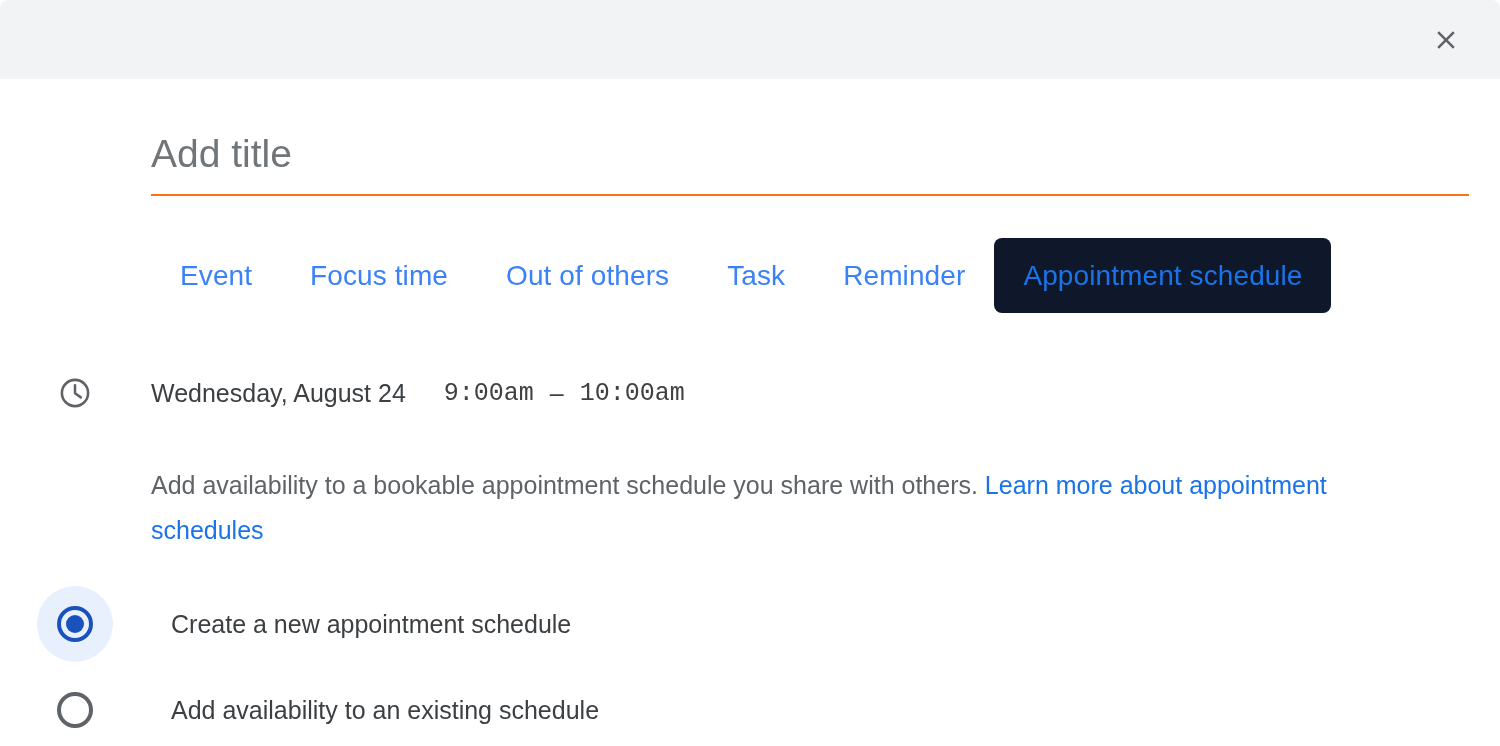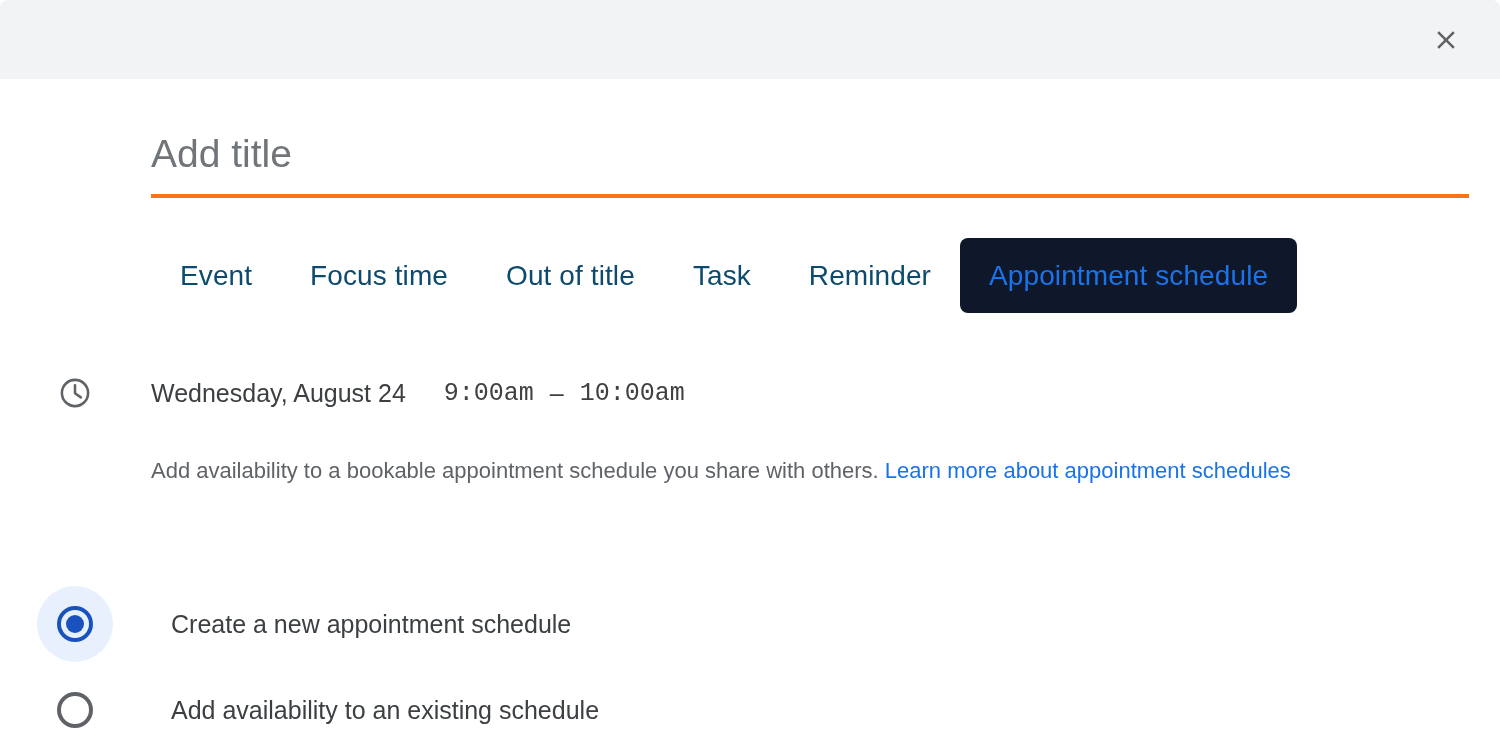--- a/index.html
+++ b/index.html
@@ -54,21 +54,21 @@
   
   .title-row {
     position: absolute;
     left: 151px;
     top: 120px;
     width: 1318px;
   }
   .title-input {
     width: 100%;
     border: none;
-    border-bottom: 4px solid #f97316;
+    border-bottom: 2px solid #f97316;
     outline: none;
     font-family: "Liberation Sans", sans-serif;
     font-size: 39px;
     line-height: 56px;
     color: #3c4043;
     padding: 6px 0 12px 0;
     background: transparent;
     box-sizing: border-box;
   }
   .title-input::placeholder {
@@ -81,21 +81,21 @@
     position: absolute;
     left: 151px;
     top: 238px;
     display: flex;
     align-items: center;
     height: 75px;
   }
   .tab {
     font-size: 28px;
     line-height: 75px;
-    color: #0c4a6e;
+    color: #3b82f6;
     padding: 0 29px;
     border-radius: 8px;
     cursor: pointer;
     white-space: nowrap;
     letter-spacing: 0.1px;
     background: transparent;
     user-select: none;
   }
   .tab.active {
     background: #0f172a;
@@ -143,23 +143,23 @@
   .time-dash {
     font-size: 25px;
     color: #3c4043;
     margin: 0 12px;
   }
 
   
   .description {
     position: absolute;
     left: 151px;
-    top: 448px;
+    top: 463px;
     width: 1290px;
-    font-size: 22px;
+    font-size: 25px;
     line-height: 45px;
     color: #5f6368;
   }
   .description .learn-more {
     color: #1a73e8;
     text-decoration: none;
     cursor: pointer;
   }
 
   
@@ -233,21 +233,21 @@
     </button>
   </div>
 
   <div class="title-row">
     <input class="title-input" type="text" placeholder="Add title" style="">
   </div>
 
   <div class="tabs">
     <div class="tab">Event</div>
     <div class="tab">Focus time</div>
-    <div class="tab">Out of title</div>
+    <div class="tab">Out of others</div>
     <div class="tab">Task</div>
     <div class="tab">Reminder</div>
     <div class="tab active">Appointment schedule</div>
   </div>
 
   <div class="datetime-row">
     <span class="clock-icon">
       <svg width="34" height="34" viewBox="0 0 24 24" aria-hidden="true">
         <circle cx="12" cy="12" r="9.25" fill="none" stroke="#5f6368" stroke-width="1.8"></circle>
         <path d="M12 6.6 L12 12.2 L16.1 15.1" fill="none" stroke="#5f6368" stroke-width="1.8" stroke-linecap="round" stroke-linejoin="round"></path>

